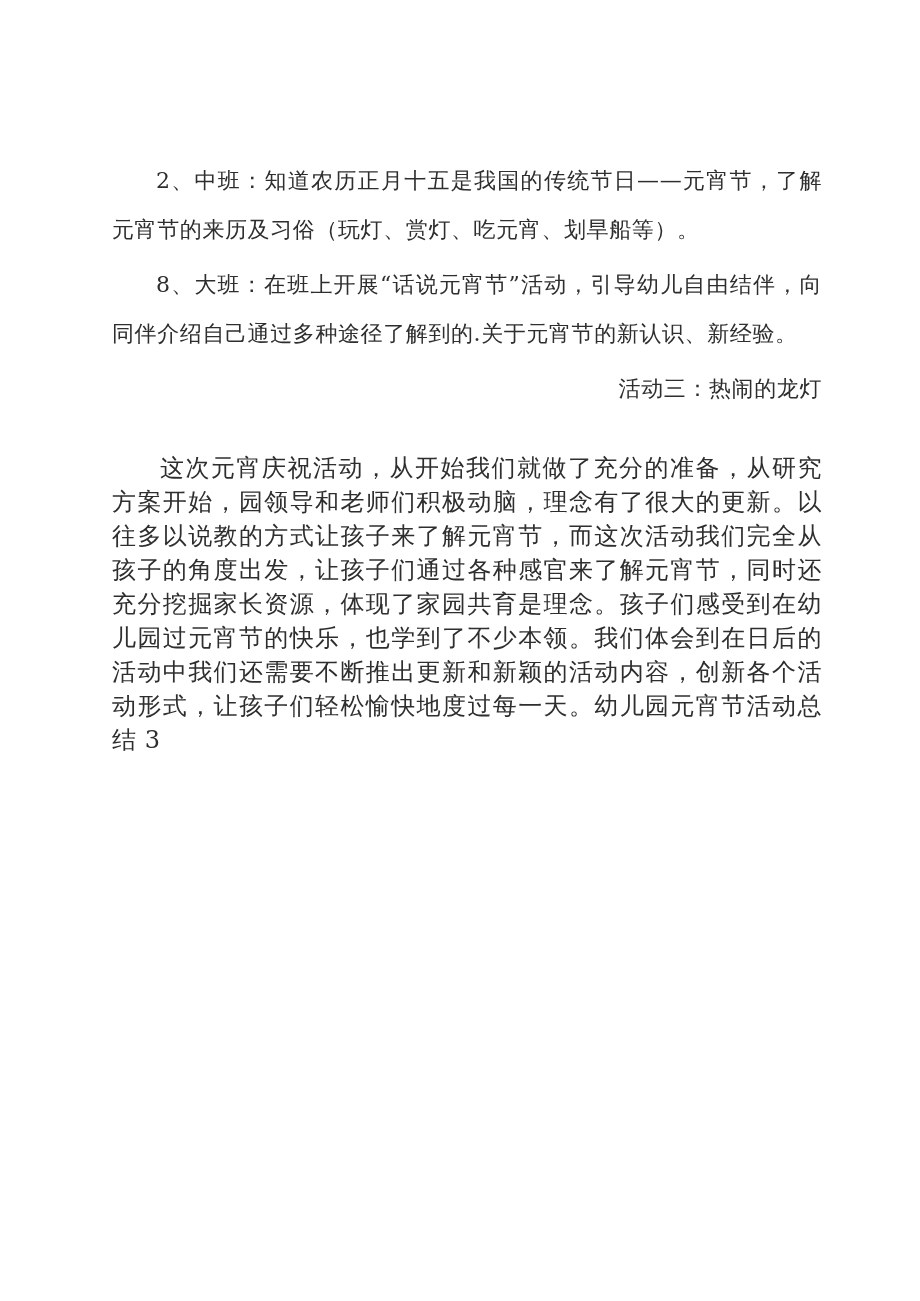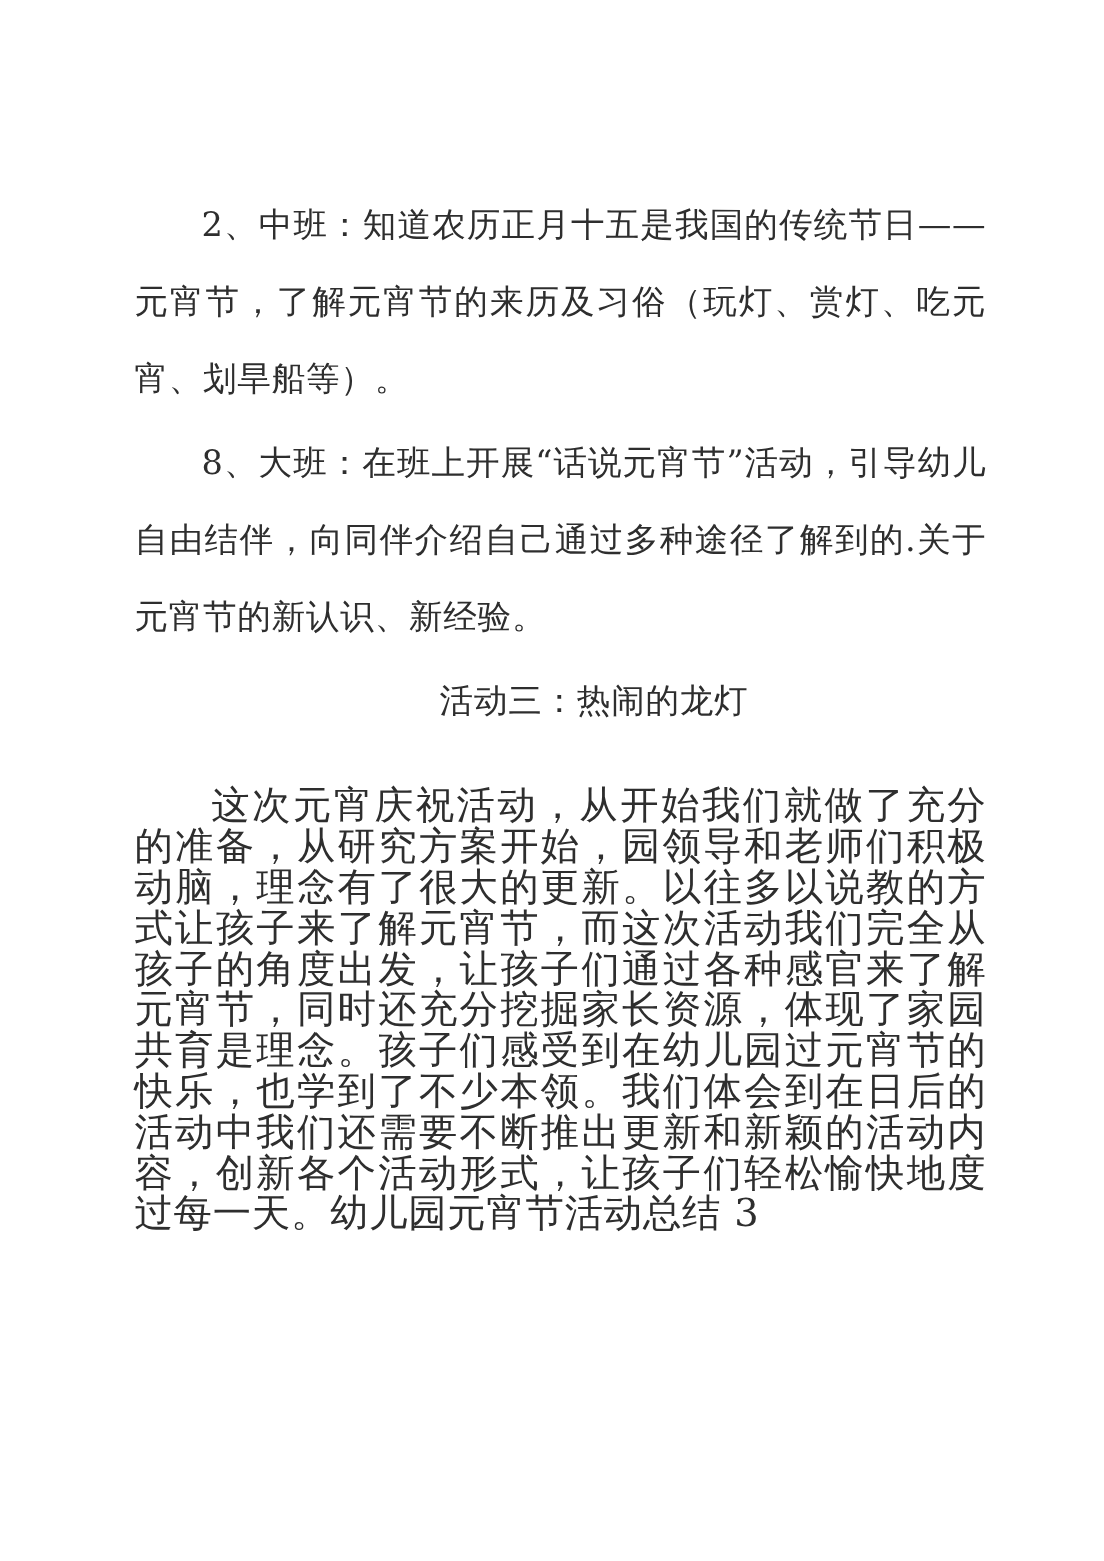--- a/index.html
+++ b/index.html
@@ -27,51 +27,51 @@
   .doc-body {
     position: absolute;
     left: 112px;
     top: 156px;
     width: 710px;
   }
 
   
   .para {
     margin: 0;
-    font-size: 28px;
-    line-height: 64px;
+    font-size: 22px;
+    line-height: 49px;
     letter-spacing: 0.6px;
     text-align: justify;
     text-justify: inter-character;
     color: #2e2e2e;
     font-family: "DejaVu Serif", "Liberation Serif", serif;
     white-space: normal;
   }
 
   
   .para.indent {
     text-indent: 2em;
   }
 
   
   .para.heading {
     text-indent: 2em;
-    text-align: center;
+    text-align: right;
   }
 
   
   .para.flush {
     text-indent: 0;
   }
 
   
   .para.tight {
     line-height: 34px;
     text-indent: 2em;
-    font-size: 32px;
+    font-size: 24px;
   }
 
   .spacer-sm { height: 6px; }
   .spacer-md { height: 26px; }
 
   
   .para {
     -webkit-font-smoothing: antialiased;
   }
 </style>

